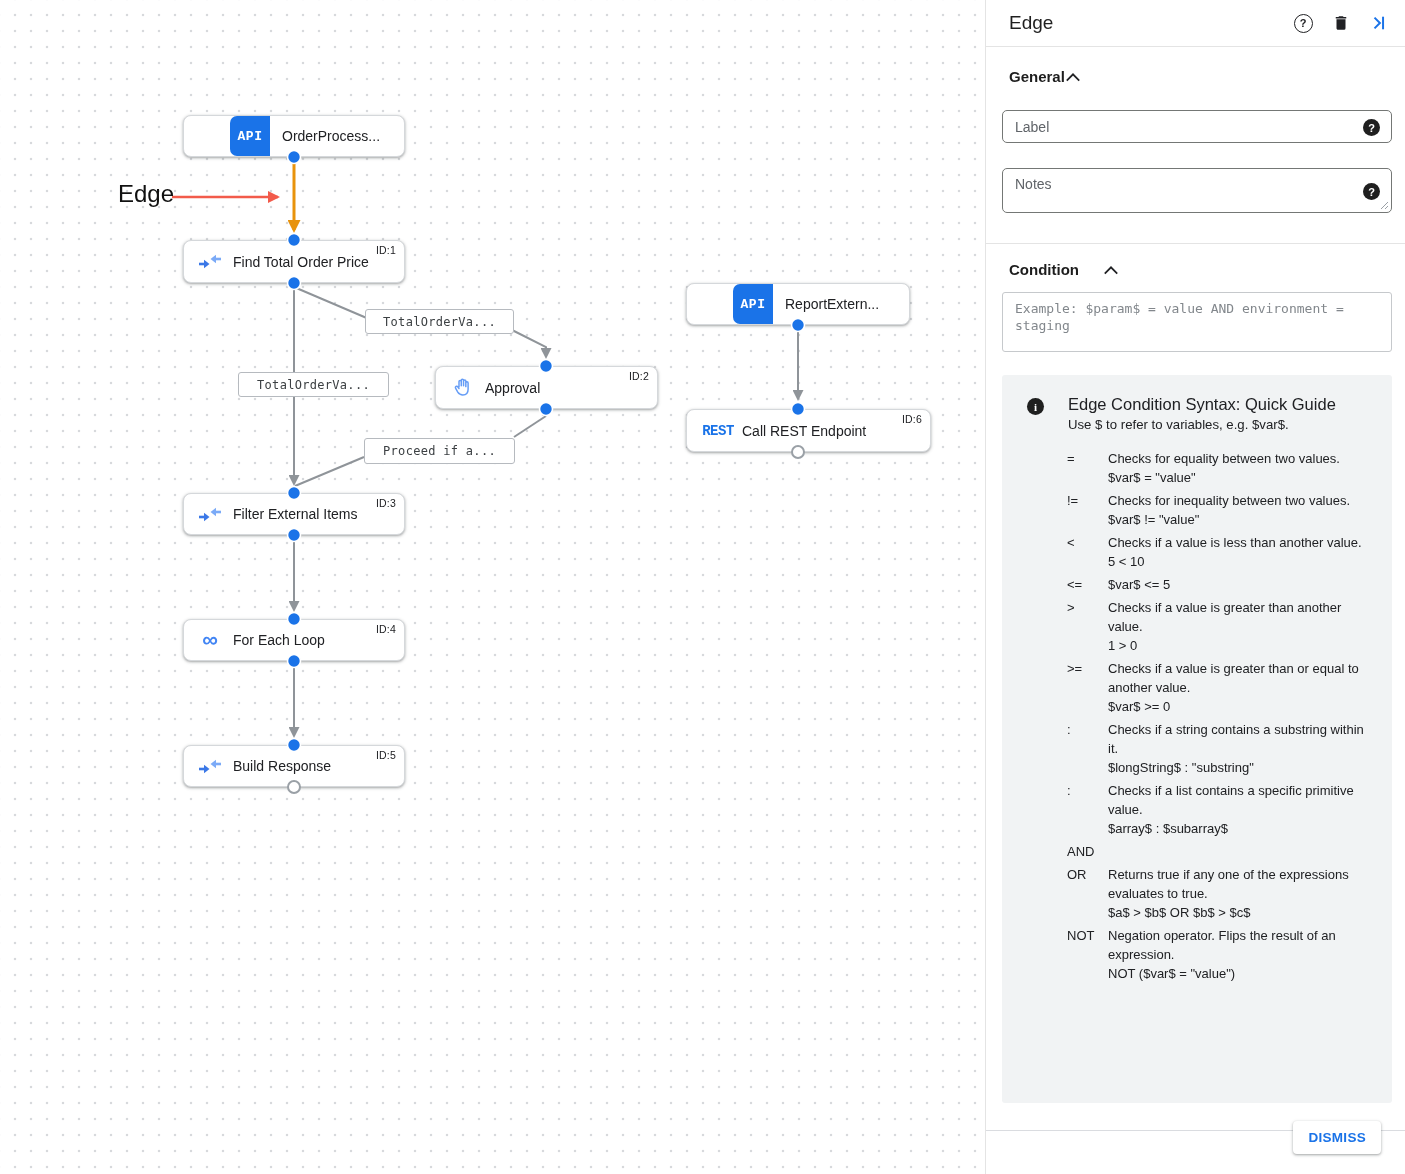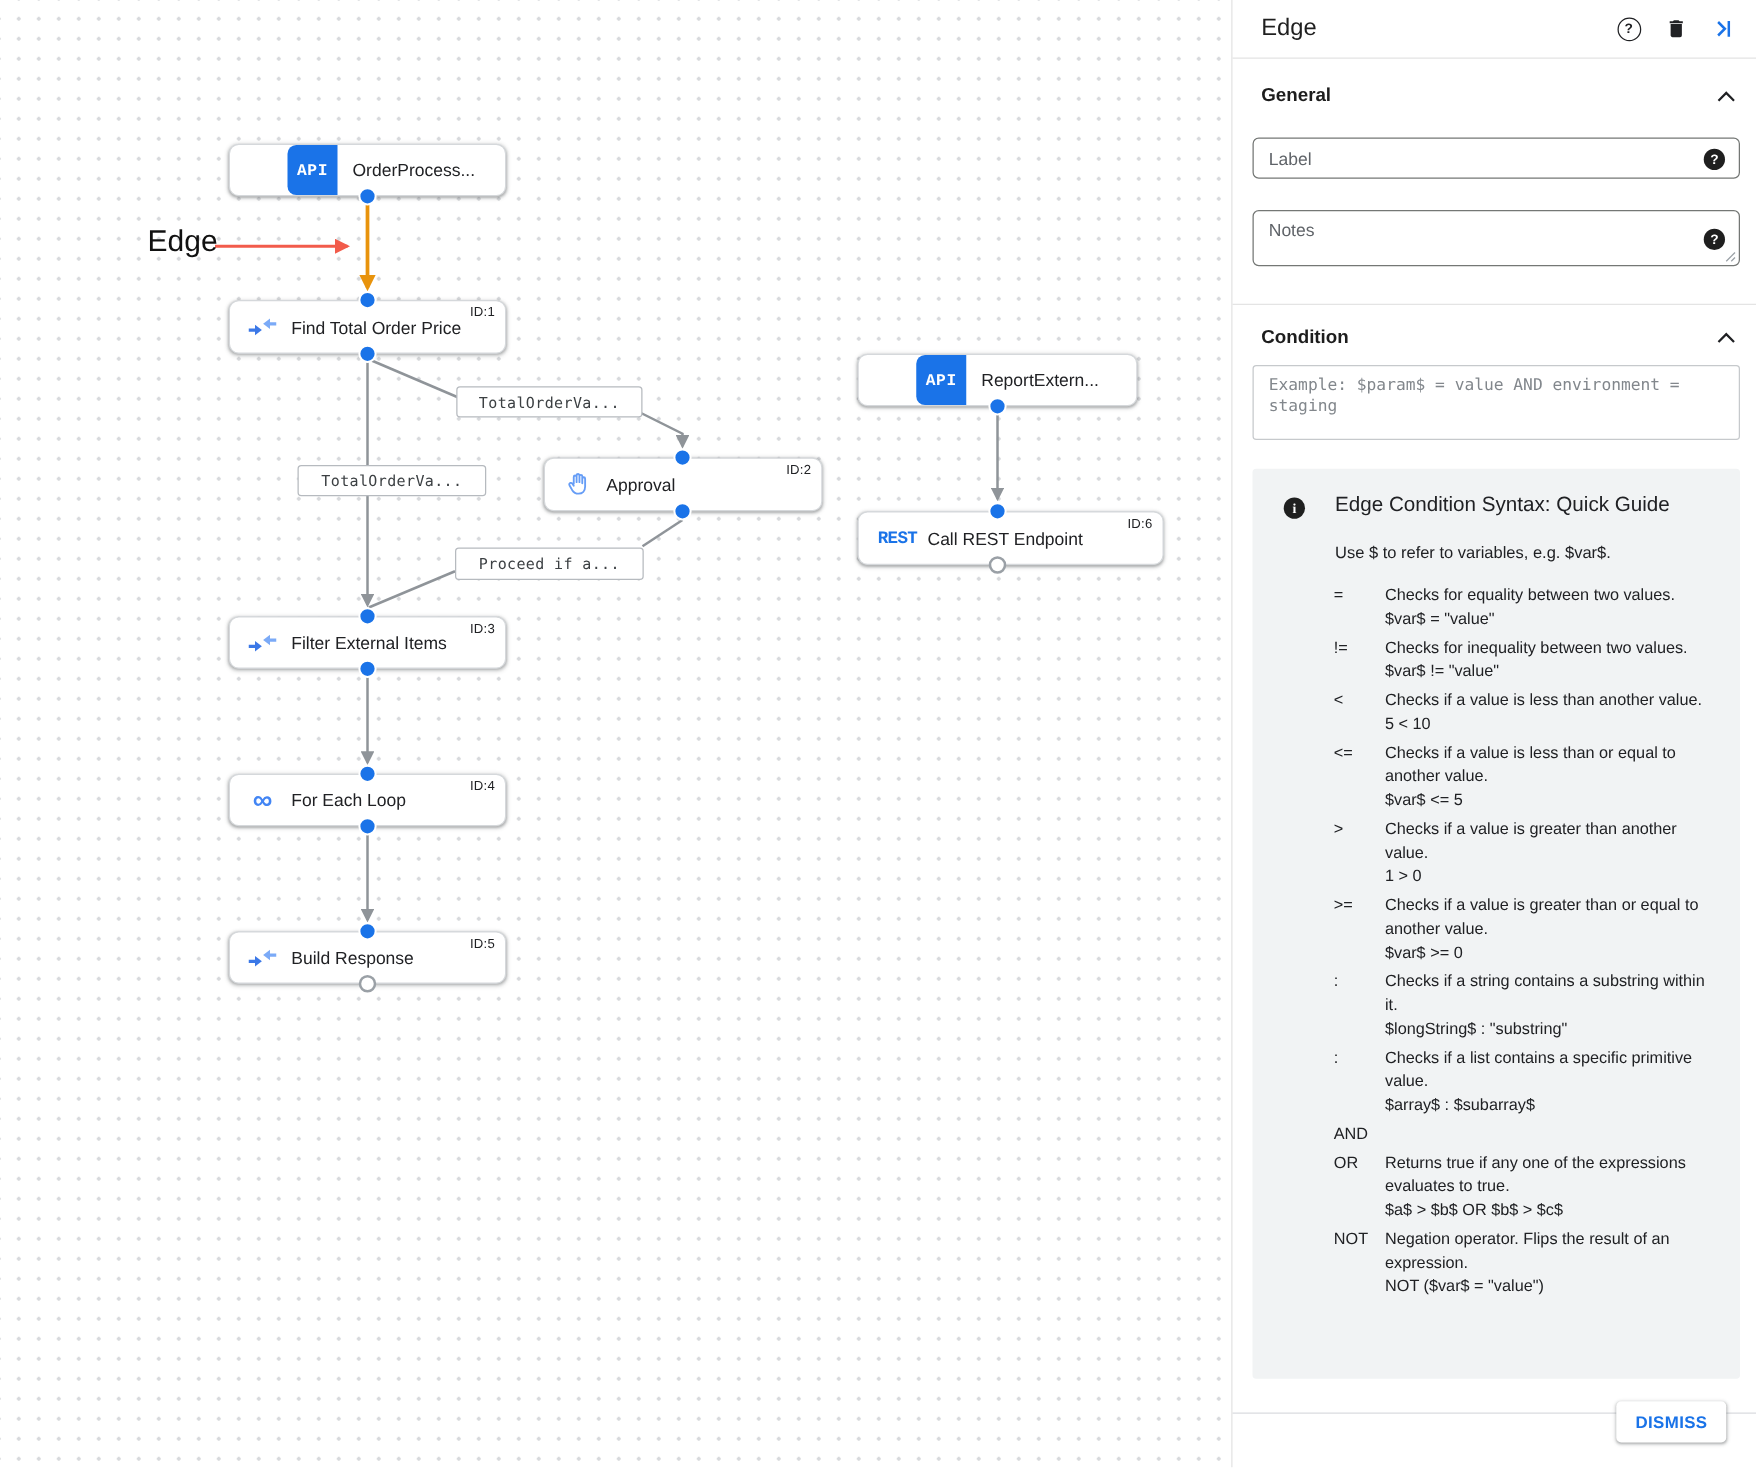--- a/index.html
+++ b/index.html
@@ -55,21 +55,21 @@
     display:flex;align-items:center;box-sizing:border-box;padding:0 16px 0 23px;
   }
   .panel-title{font-size:19px;color:#1f1f1f;flex:1;}
   .hdr-icons{display:flex;align-items:center;gap:18px;}
   .icon-btn{width:20px;height:20px;display:flex;align-items:center;justify-content:center;cursor:pointer;}
   .help-outline{
     width:17px;height:17px;border:1.6px solid #202124;border-radius:50%;
     display:flex;align-items:center;justify-content:center;font-size:11px;font-weight:bold;color:#202124;
   }
   .section-hdr{
-    position:absolute;left:23px;right:16px;display:flex;align-items:center;justify-content:space-between;
+    position:absolute;left:23px;right:16px;display:flex;align-items:center;justify-content:flex-start;
     font-size:15px;font-weight:bold;color:#1d1d1d;
   }
   .field{
     position:absolute;left:16px;width:390px;border:1px solid #747775;border-radius:5px;
     box-sizing:border-box;background:#fff;
   }
   .field input,.field textarea{
     width:100%;height:100%;border:none;outline:none;background:transparent;resize:none;
     font-family:"Liberation Sans",sans-serif;font-size:14px;color:#202124;
     box-sizing:border-box;padding:7px 40px 7px 12px;
@@ -92,21 +92,21 @@
     position:absolute;left:16px;top:375px;width:390px;height:728px;background:#f1f3f4;border-radius:3px;
     box-sizing:border-box;padding:20px 16px 16px 25px;overflow:hidden;
   }
   .guide-head{display:flex;align-items:flex-start;}
   .info-icon{
     flex:0 0 17px;width:17px;height:17px;border-radius:50%;background:#1f1f1f;color:#fff;margin-top:3px;
     display:flex;align-items:center;justify-content:center;font-size:11px;font-weight:bold;font-family:"Liberation Serif",serif;
   }
   .guide-head-text{margin-left:24px;}
   .guide-title{font-size:16.5px;color:#202124;}
-  .guide-sub{font-size:13.2px;color:#202124;margin-top:20px;}
+  .guide-sub{font-size:13.2px;color:#202124;margin-top:3px;}
   .guide-rows{margin-left:40px;margin-top:17px;}
   .guide-row{display:flex;margin-bottom:4px;}
   .g-op{flex:0 0 41px;font-size:13px;line-height:19px;color:#202124;}
   .g-body{flex:1;font-size:13px;line-height:19px;color:#202124;}
   .panel-footer-line{position:absolute;left:0;top:1130px;width:100%;height:1px;background:#dadce0;}
   .dismiss-btn{
     position:absolute;right:24px;top:1121px;background:#fff;border:none;border-radius:4px;cursor:pointer;
     box-shadow:0 1px 2px rgba(60,64,67,.3),0 1px 3px 1px rgba(60,64,67,.15);
     color:#1a73e8;font-family:"Liberation Sans",sans-serif;font-size:13.5px;font-weight:bold;letter-spacing:.3px;
     padding:9px 15px;
@@ -329,21 +329,20 @@
       <div class="guide-row">
         <div class="g-op">&lt;</div>
         <div class="g-body">
             <div>Checks if a value is less than another value.</div>
             <div>5 &lt; 10</div>
           </div>
       </div>
       <div class="guide-row">
         <div class="g-op">&lt;=</div>
         <div class="g-body">
-            <div>Checks if a value is less than or equal to another value.</div>
             <div>$var$ &lt;= 5</div>
           </div>
       </div>
       <div class="guide-row">
         <div class="g-op">&gt;</div>
         <div class="g-body">
             <div>Checks if a value is greater than another value.</div>
             <div>1 &gt; 0</div>
           </div>
       </div>

